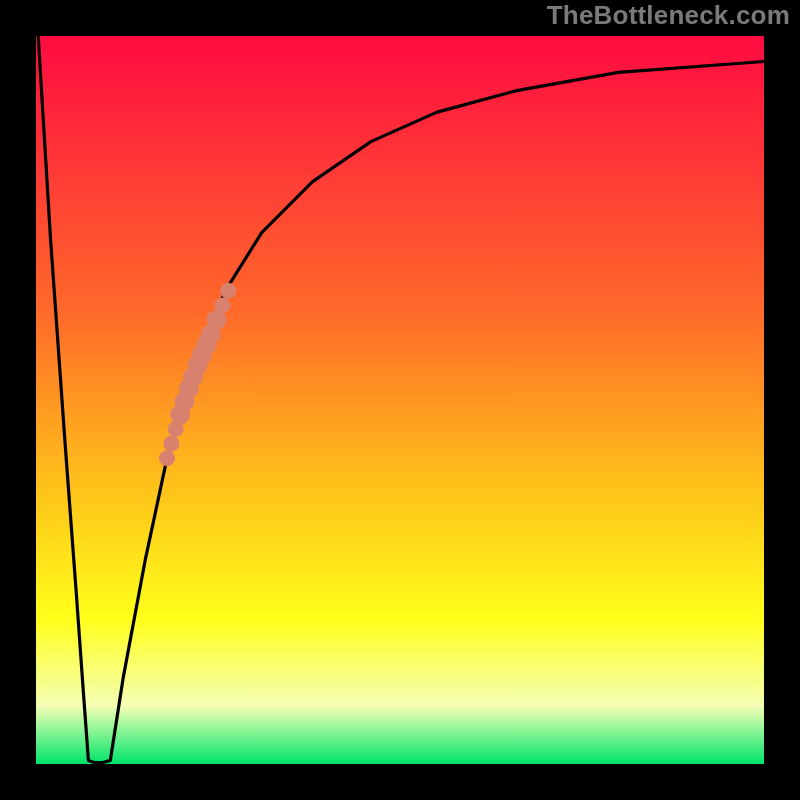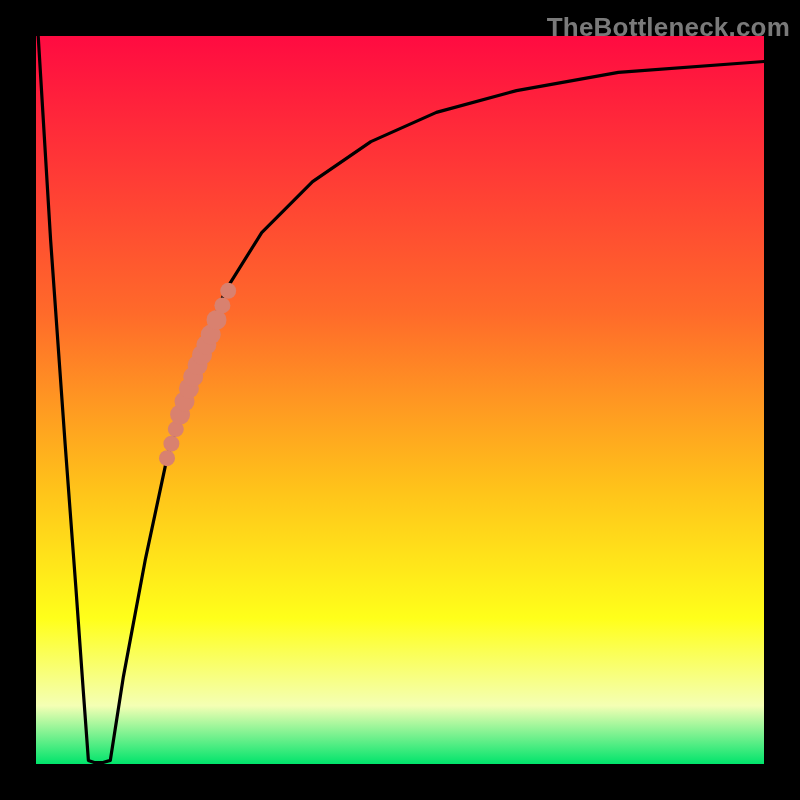--- a/index.html
+++ b/index.html
@@ -11,21 +11,21 @@
     background: #ffffff;
     font-family: Arial, Helvetica, sans-serif;
   }
   .stage {
     position: relative;
     width: 800px;
     height: 800px;
   }
   .watermark {
     position: absolute;
-    top: 12px;
+    top: 0;
     right: 10px;
     font-size: 26px;
     font-weight: 600;
     color: #7a7a7a;
     letter-spacing: 0.2px;
     z-index: 10;
   }
   svg.plot {
     position: absolute;
     left: 0;

